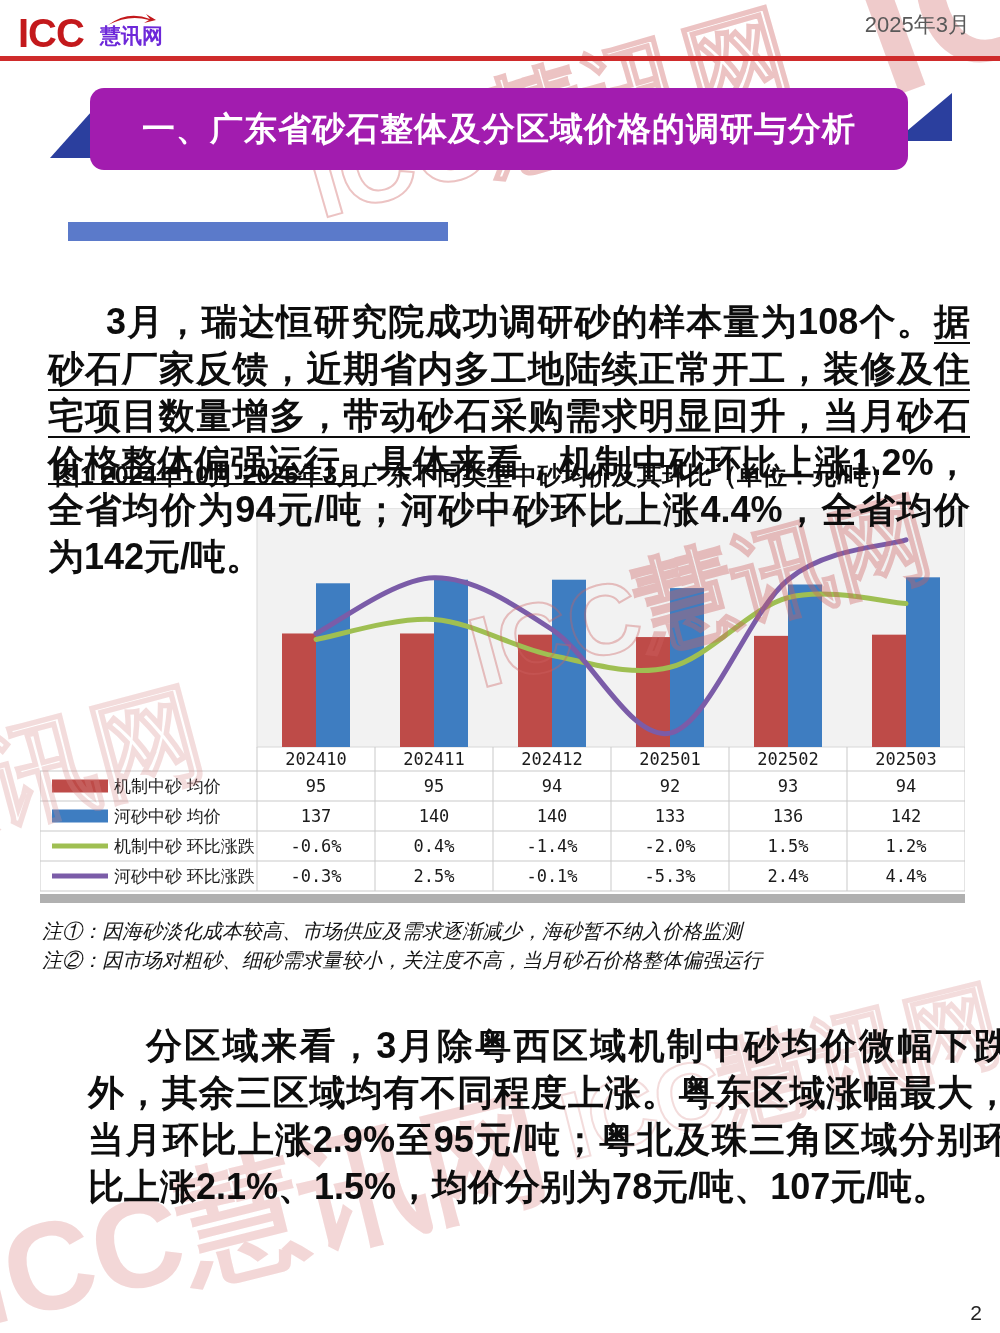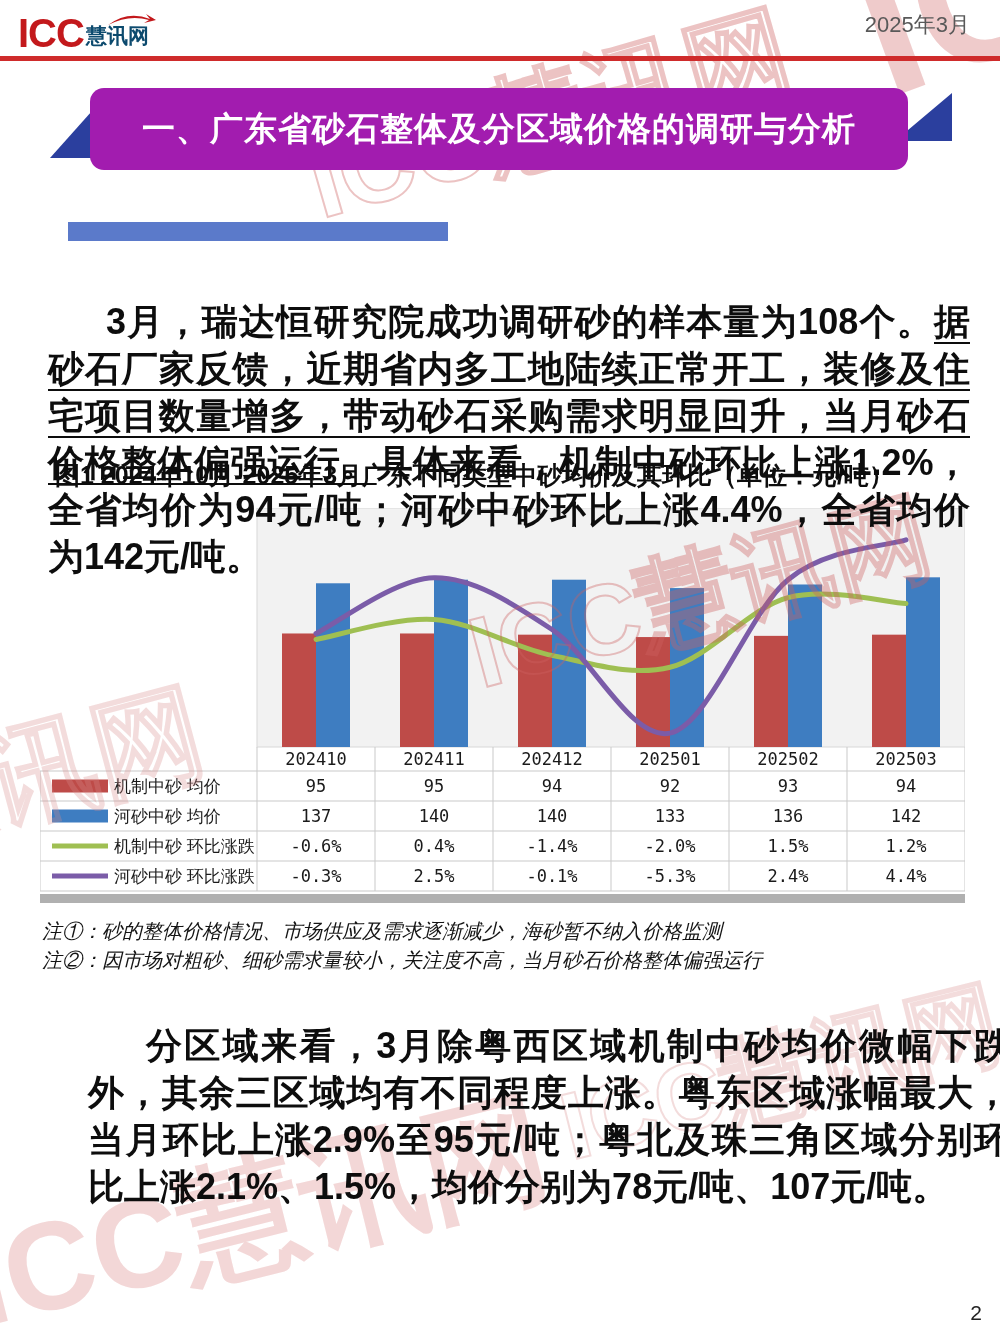--- a/index.html
+++ b/index.html
@@ -2,21 +2,21 @@
 <html><head>
 <meta charset="utf-8">
 <style>
   html,body{margin:0;padding:0;background:#888;}
   .page{position:relative;width:1000px;height:1333px;background:#ffffff;overflow:hidden;
         font-family:"Liberation Sans",sans-serif;margin:0 auto;}
   
   .header{position:absolute;left:0;top:0;width:1000px;height:62px;z-index:4;}
   .logo{position:absolute;left:18px;top:10px;height:48px;}
   .logo-icc{font-size:40px;font-weight:900;color:#c3191c;letter-spacing:-1px;line-height:46px;}
-  .logo-cn{font-size:21px;font-weight:700;color:#0c4a6e;position:relative;top:-4px;margin-left:2px;}
+  .logo-cn{font-size:21px;font-weight:700;color:#6d28d9;position:relative;top:-4px;margin-left:16px;}
   .logo-swoosh{position:absolute;left:88px;top:2px;}
   .header-rule{position:absolute;left:0;top:56px;width:1000px;height:5px;background:#cf2b2b;z-index:3;}
   .header-date{position:absolute;right:30px;top:10px;font-size:22px;color:#595959;z-index:4;}
   
   .wm{position:absolute;font-weight:900;white-space:nowrap;pointer-events:none;z-index:3;
       transform-origin:left top;font-family:"Liberation Sans",sans-serif;}
   .wm-solid{color:rgba(214,118,118,0.38);}
   .wm-solid-light{color:rgba(228,166,166,0.45);}
   .wm-outline{color:transparent;-webkit-text-stroke:2px rgba(206,96,96,0.38);}
   .wm-outline-light{color:transparent;-webkit-text-stroke:2px rgba(216,140,140,0.30);}
@@ -164,20 +164,20 @@
           <text x="394" y="374">2.5%</text>
           <text x="512" y="374">-0.1%</text>
           <text x="630" y="374">-5.3%</text>
           <text x="748" y="374">2.4%</text>
           <text x="866" y="374">4.4%</text>
         </g>
         <rect x="0" y="386" width="925" height="9" fill="#b0b0b0"></rect>
       </svg></div>
 
   <div class="notes">
-    <div>注①：砂的整体价格情况、市场供应及需求逐渐减少，海砂暂不纳入价格监测</div>
+    <div>注①：因海砂淡化成本较高、市场供应及需求逐渐减少，海砂暂不纳入价格监测</div>
     <div>注②：因市场对粗砂、细砂需求量较小，关注度不高，当月砂石价格整体偏强运行</div>
   </div>
 
   <p class="para para-2 indent">分区域来看，3月除粤西区域机制中砂均价微幅下跌外，其余三区域均有不同程度上涨。粤东区域涨幅最大，当月环比上涨2.9%至95元/吨；粤北及珠三角区域分别环比上涨2.1%、1.5%，均价分别为78元/吨、107元/吨。</p>
 
   <div class="page-number">2</div>
 </div>
 
 </body></html>

